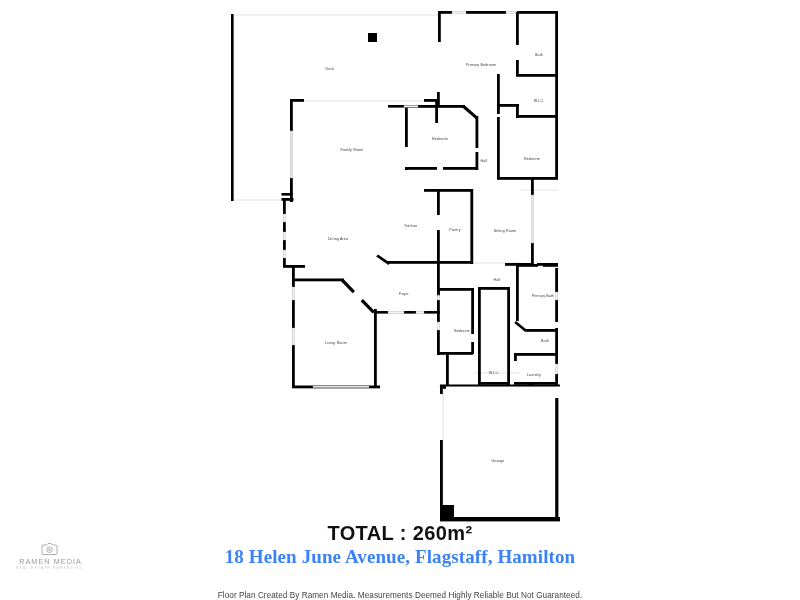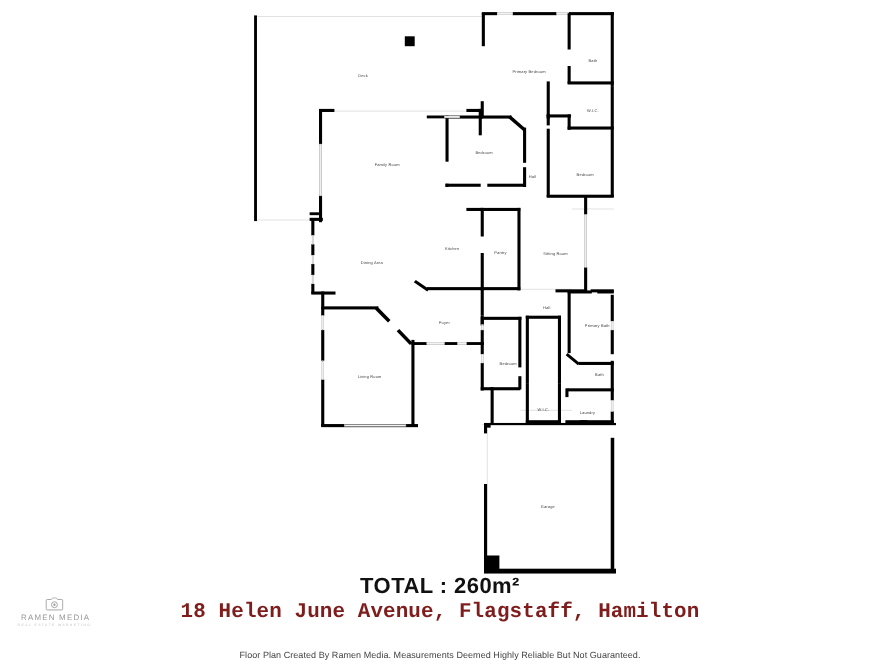--- a/index.html
+++ b/index.html
@@ -58,25 +58,25 @@
     font-family: "Liberation Sans", sans-serif;
     font-weight: bold;
     font-size: 20px;
     letter-spacing: 0.4px;
     color: #111111;
     line-height: 24px;
     margin: 0;
     padding: 0;
   }
   #address-line {
-    font-family: Liberation Mono, monospace;
+    font-family: Liberation Serif, serif;
     font-weight: bold;
     font-size: 19px;
     letter-spacing: 0.1px;
-    color: #7f1d1d;
+    color: #3b82f6;
     line-height: 23px;
     margin: 0;
     padding: 0;
   }
   #disclaimer-line {
     font-family: "Liberation Sans", sans-serif;
     font-size: 8.2px;
     color: #444444;
     line-height: 14px;
     margin: 16px;

